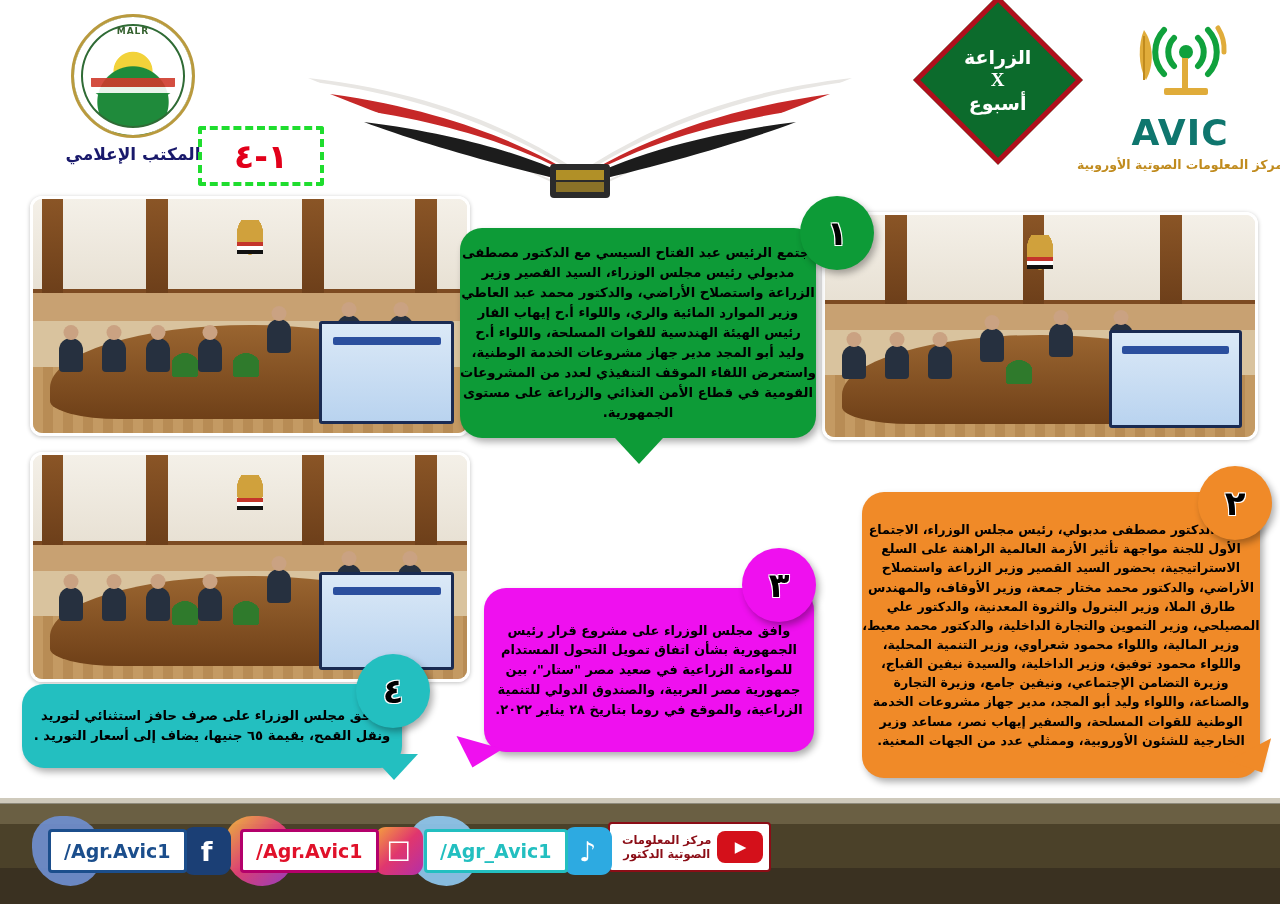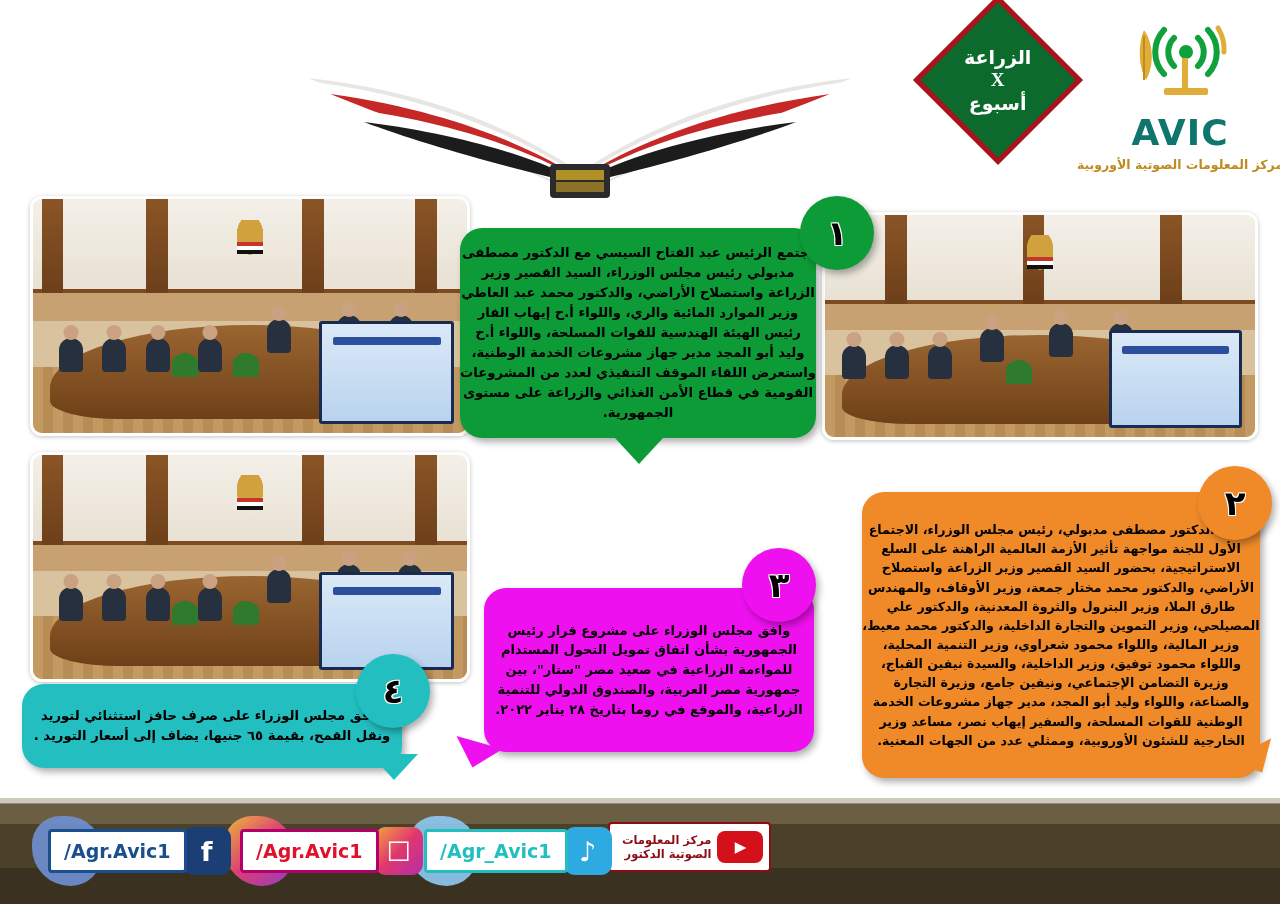--- a/index.html
+++ b/index.html
@@ -265,41 +265,50 @@
     border: 2px solid #8b0d16; border-radius: 4px; background: #fff;
     padding: 0 6px;
   }
   .yt-icon {
     width: 46px; height: 32px; border-radius: 8px; background: #d4101a;
     display: flex; align-items: center; justify-content: center;
     color: #fff; font-size: 15px;
   }
   .yt-label {
     color: #8b0d16; font-size: 11.5px; font-weight: 700; line-height: 1.25;
-    padding: 0 6px; direction: rtl;
+    text-align: center; padding: 0 6px; direction: rtl;
   }
 
   .footer-note {
     position: absolute; left: 800px; top: 820px; width: 466px; height: 56px;
     background: #ffffff; border: 2px dotted #9a9a9a; border-radius: 3px;
     display: flex; align-items: center; justify-content: center;
   }
   .footer-note span {
     color: #111; font-size: 11.2px; font-weight: 700; direction: rtl; text-align: center;
     padding: 0 8px; line-height: 1.4;
   }
 </style>
 </head>
 <body>
 
 <div id="page">
 
   <div id="header">
 
-
+    <div class="malr-logo-wrap">
+      <div class="malr-seal">
+        <div class="malr-seal-top">MALR</div>
+      </div>
+      <div class="malr-caption">المكتب الإعلامي</div>
+    </div>
+
+    <div class="issue-badge">
+      <span>١-٤</span>
+    </div>
 
     <svg class="ribbon" viewBox="0 0 560 140">
       <path d="M8,18 C150,34 230,80 280,112 C330,80 410,34 552,18 C470,52 360,96 280,136 C200,96 90,52 8,18 Z" fill="#e8e6e3"></path>
       <path d="M14,22 C150,40 232,86 280,116 C328,86 410,40 546,22 C468,56 358,98 280,132 C202,98 92,56 14,22 Z" fill="#ffffff"></path>
       <path d="M30,34 C160,52 238,92 280,118 C322,92 400,52 530,34 C460,62 356,100 280,128 C204,100 100,62 30,34 Z" fill="#c62828"></path>
       <path d="M46,48 C168,64 244,98 280,120 C316,98 392,64 514,48 C452,72 354,104 280,126 C206,104 108,72 46,48 Z" fill="#ffffff"></path>
       <path d="M64,62 C176,76 250,104 280,122 C310,104 384,76 496,62 C444,82 352,108 280,124 C208,108 116,82 64,62 Z" fill="#1c1c1c"></path>
       <g transform="translate(250,104)">
         <rect x="0" y="0" width="60" height="34" rx="4" fill="#2b2b2b"></rect>
         <rect x="6" y="6" width="48" height="10" fill="#c9a227" opacity=".85"></rect>

